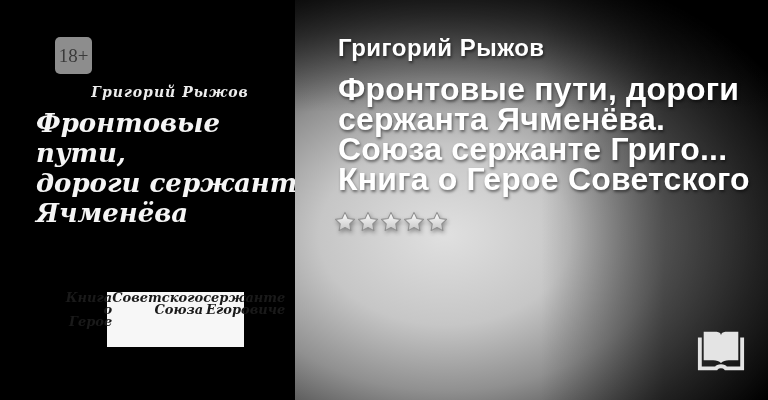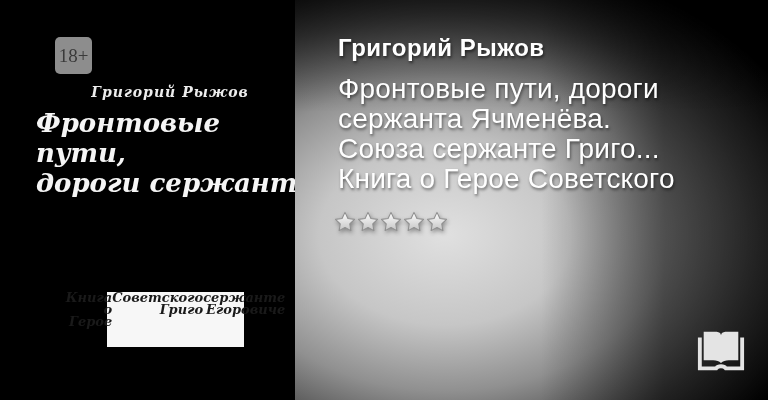--- a/index.html
+++ b/index.html
@@ -44,21 +44,21 @@
         #e0e0e0 0%, #c6c6c6 30%, #909090 52%, #404040 74%, #000 94%);
     background-color:#000;
   }
   .d-author{
     position:absolute;left:43px;top:34px;
     color:#fff;font-size:24px;font-weight:700;letter-spacing:.5px;
     text-shadow:1px 2px 3px rgba(0,0,0,.55);white-space:nowrap;
   }
   .d-title{
     position:absolute;left:43px;top:74px;
-    color:#fff;font-size:28px;line-height:30px;font-weight:400;
+    color:#fff;font-size:32px;line-height:30px;font-weight:700;
     letter-spacing:.2px;text-shadow:1px 2px 3px rgba(0,0,0,.5);white-space:nowrap;
   }
   .stars{position:absolute;left:39px;top:211px;display:flex;gap:1px;}
   .stars svg{filter:drop-shadow(1px 2px 2px rgba(0,0,0,.35));}
   .book-icon{position:absolute;left:401px;top:328px;}
 </style>
 </head>
 <body>
 
 <svg width="0" height="0" style="position:absolute">
@@ -71,24 +71,25 @@
 </svg>
 
 <div class="stage">
 
   <div class="cover-panel">
     <div class="age-badge">18+</div>
     <div class="cover-author">Григорий Рыжов</div>
     <div class="cover-title">
       <div>Фронтовые пути,</div>
       <div>дороги сержанта</div>
+      <div>Ячменёва</div>
     </div>
     <div class="cover-box">
       <div>Книга о Герое</div>
-      <div>Советского Григо</div>
+      <div>Советского Союза</div>
       <div>сержанте Егоровиче</div>
     </div>
   </div>
 
   <div class="details-panel">
     <div class="d-author">Григорий Рыжов</div>
     <div class="d-title">
       <div>Фронтовые пути, дороги</div>
       <div>сержанта Ячменёва.</div>
       <div>Союза сержанте Григо...</div>

